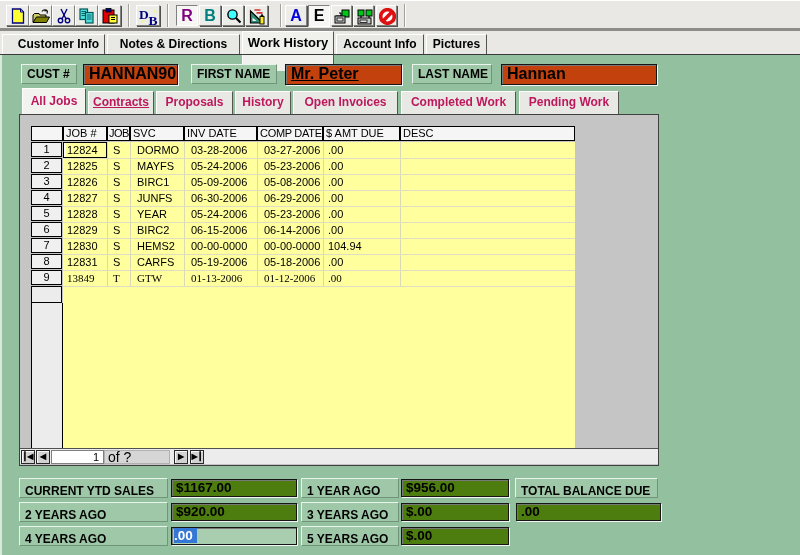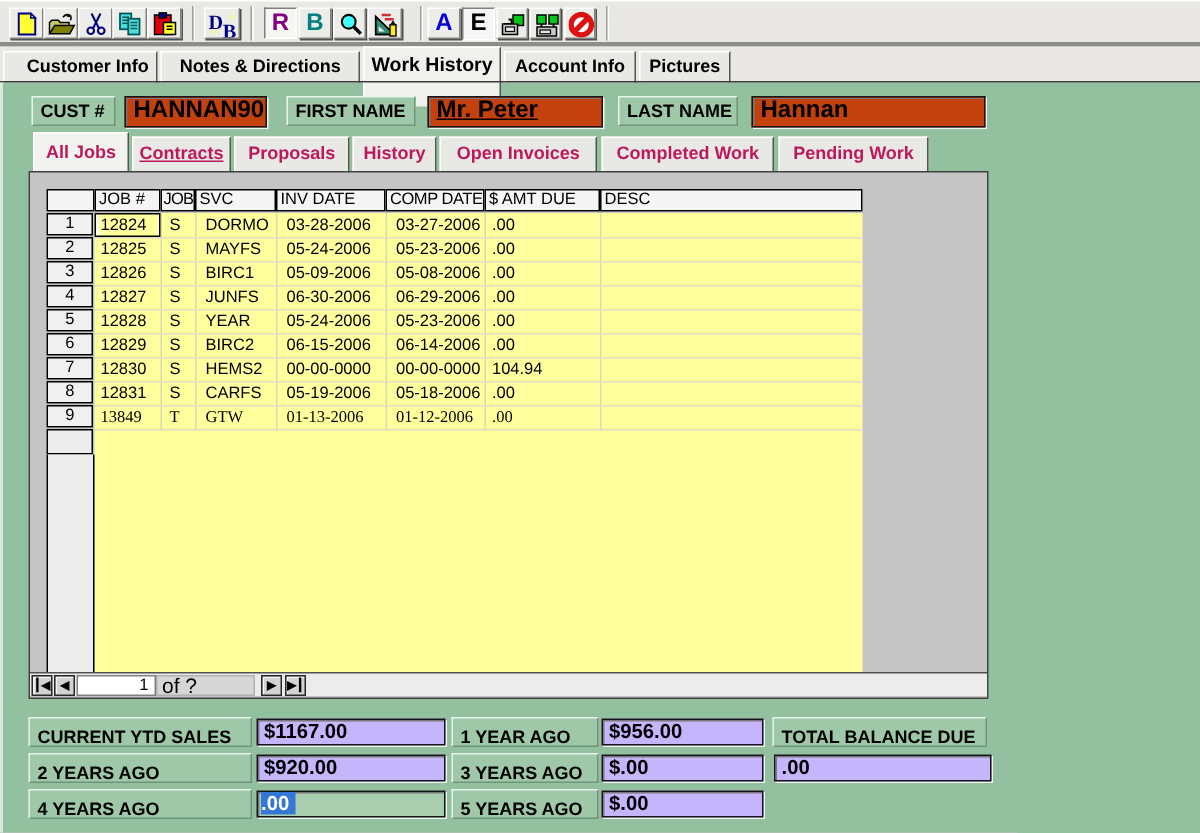--- a/index.html
+++ b/index.html
@@ -53,21 +53,21 @@
 .hline { position:absolute; left:43px; width:512px; height:1px; background:#DEDEC2; }
 .grow { position:absolute; left:43px; width:512px; height:16px; font-size:11px; color:#000; line-height:16px; }
 .grow span { position:absolute; top:0; }
 .c1 { left:4px; } .c2 { left:50px; } .c3 { left:74px; } .c4 { left:128px; } .c5 { left:201px; } .c6 { left:265px; }
 #navbar { left:0px; top:333px; width:638px; height:16px; background:#ECECEC; border-top:1px solid #505050; }
 .nbtn { position:absolute; top:1px; width:14px; height:14px; background:#D2D2D2;
   border:1px solid #282828; box-shadow:inset 1px 1px 0 #F8F8F8;
   text-align:center; font-size:8px; line-height:12px; font-weight:bold; color:#000; }
 
 
-.binput { position:absolute; height:18px; background:#c4b5fd; border:1px solid #151515;
+.binput { position:absolute; height:18px; background:#4d7c0f; border:1px solid #151515;
   box-shadow:inset 1px 1px 0 #787878, 1px 1px 0 #F2F6F2; font-weight:bold; font-size:13.5px; line-height:16px; padding-left:4px; }
 </style>
 </head>
 <body>
 <div id="toolbar" class="abs">
   <div class="tbtn" style="left:6px;">
       <svg width="18" height="16" viewBox="0 0 18 16">
     <path d="M3.5 1 L11.5 1 L14.5 4 L14.5 15 L3.5 15 Z" fill="#FFFF33" stroke="#000080" stroke-width="1.3"></path>
     <path d="M11.5 1 L11.5 4 L14.5 4 Z" fill="#FFF" stroke="#000080" stroke-width="1"></path>
       </svg>

